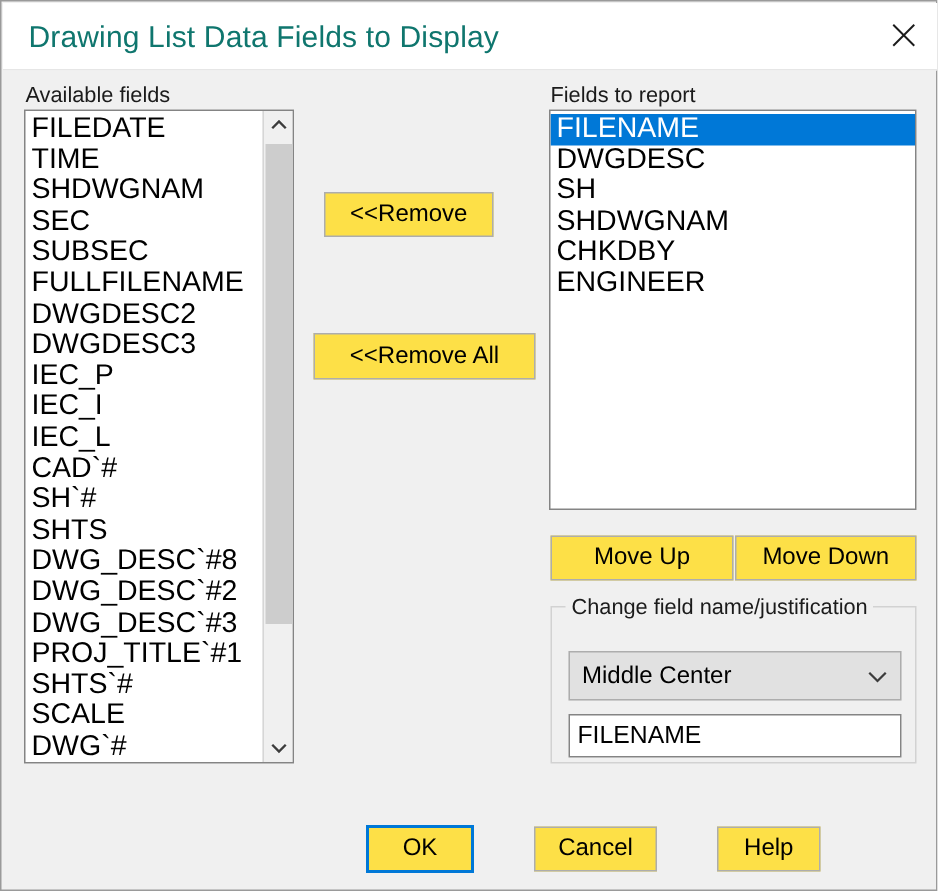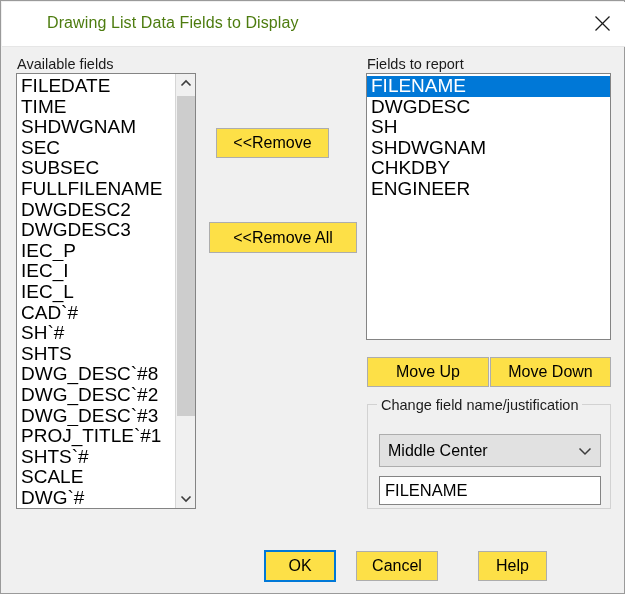--- a/index.html
+++ b/index.html
@@ -30,25 +30,24 @@
     top: 1px;
     width: 623px;
     height: 44px;
     background: #ffffff;
     border-bottom: 1px solid #e6e6e6;
   }
   #title-text {
     position: absolute;
     left: 17px;
     top: 12px;
-    font-size: 16px;
-    color: #4d7c0f;
+    font-size: 20px;
+    color: #0f766e;
     white-space: nowrap;
     letter-spacing: 0.1px;
-    margin-left: 28px;
   }
   #close-btn {
     position: absolute;
     right: 0px;
     top: 0px;
     width: 46px;
     height: 43px;
     display: flex;
     align-items: center;
     justify-content: center;
@@ -288,17 +287,17 @@
     <div id="combo-value">Middle Center</div>
     <div id="combo-arrow">
       <svg width="14" height="10" viewBox="0 0 14 10">
         <polyline points="1.5,2.5 7,8 12.5,2.5" fill="none" stroke="#3c3c3c" stroke-width="1.5"></polyline>
       </svg>
     </div>
   </div>
 
   <input id="name-input" type="text" style="left: 378px; top: 475px; width: 222px; height: 29px;" value="FILENAME">
 
-  <button class="btn default" style="left:243px; top:549px; width:72px; height:32px;margin-left:20px;">OK</button>
+  <button class="btn default" style="left:243px; top:549px; width:72px; height:32px;">OK</button>
   <button class="btn" style="left:355px; top:550px; width:82px; height:30px;">Cancel</button>
   <button class="btn" style="left:477px; top:550px; width:69px; height:30px;">Help</button>
 
 </div>
 
 </body></html>

